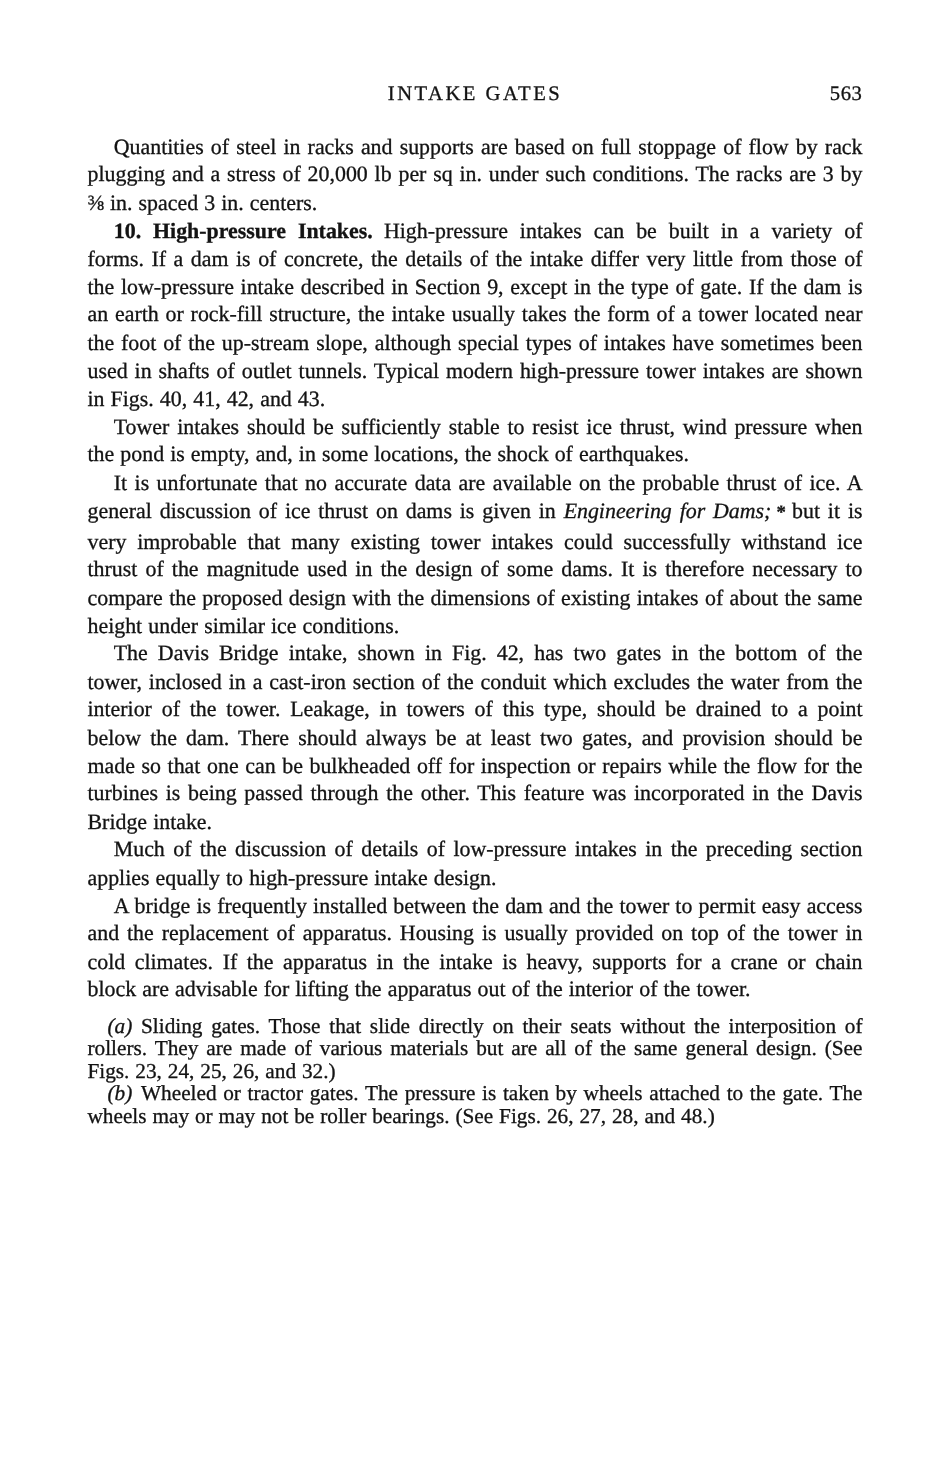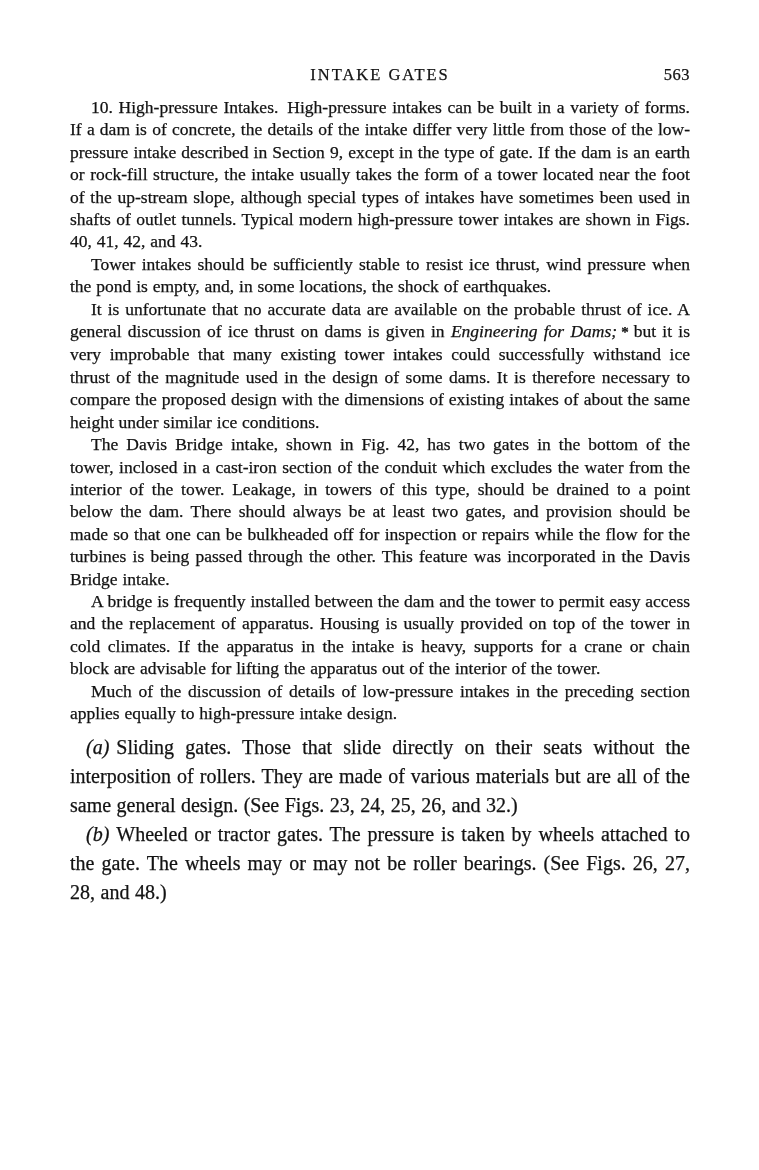--- a/index.html
+++ b/index.html
@@ -19,21 +19,21 @@
   }
   .text-block {
     position: absolute;
     left: 70px;
     top: 64px;
     width: 620px;
   }
   .running-header {
     position: relative;
     height: 22px;
-    margin-bottom: 10px;
+    margin-bottom: 20px;
     font-size: 16.5px;
     line-height: 22px;
   }
   .header-title {
     display: block;
     text-align: center;
     letter-spacing: 2px;
   }
   .page-number {
     position: absolute;
@@ -43,37 +43,37 @@
   }
   .par {
     margin: 0;
     font-size: 17.5px;
     line-height: 22.4px;
     text-align: justify;
     text-indent: 21px;
     word-spacing: 0.5px;
   }
   .lead {
-    font-weight: 400;
+    font-weight: 700;
     padding-right: 9px;
   }
   .it {
     font-style: italic;
   }
   .fn-mark {
     padding: 0 5px 0 4px;
     font-weight: 700;
     font-size: 15px;
   }
   .class-list {
     margin-top: 9px;
   }
   .small {
-    font-size: 20px;
-    line-height: 29px;
+    font-size: 17px;
+    line-height: 18px;
   }
   .small .label {
     padding-right: 7px;
   }
   .small.par {
     text-indent: 16px;
   }
   .footnote {
     margin-top: 9px;
     text-indent: 12px;
@@ -87,32 +87,33 @@
 <body>
 
 <div class="page">
   <div class="text-block">
 
     <div class="running-header">
       <span class="header-title">INTAKE GATES</span>
       <span class="page-number">563</span>
     </div>
 
+    <p class="par">Quantities of steel in racks and supports are based on full stoppage of flow by rack plugging and a stress of 20,000 lb per sq in. under such conditions. The racks are 3 by ⅜ in. spaced 3 in. centers.</p>
 
     <p class="par"><span class="lead">10. High-pressure Intakes.</span><span>High-pressure intakes can be built in a variety of forms. If a dam is of concrete, the details of the intake differ very little from those of the low-pressure intake described in Section 9, except in the type of gate. If the dam is an earth or rock-fill structure, the intake usually takes the form of a tower located near the foot of the up-stream slope, although special types of intakes have sometimes been used in shafts of outlet tunnels. Typical modern high-pressure tower intakes are shown in Figs. 40, 41, 42, and 43.</span></p>
 
     <p class="par">Tower intakes should be sufficiently stable to resist ice thrust, wind pressure when the pond is empty, and, in some locations, the shock of earthquakes.</p>
 
     <p class="par"><span>It is unfortunate that no accurate data are available on the probable thrust of ice. A general discussion of ice thrust on dams is given in </span><span class="it">Engineering for Dams;</span><span class="fn-mark">*</span><span>but it is very improbable that many existing tower intakes could successfully withstand ice thrust of the magnitude used in the design of some dams. It is therefore necessary to compare the proposed design with the dimensions of existing intakes of about the same height under similar ice conditions.</span></p>
 
     <p class="par">The Davis Bridge intake, shown in Fig. 42, has two gates in the bottom of the tower, inclosed in a cast-iron section of the conduit which excludes the water from the interior of the tower. Leakage, in towers of this type, should be drained to a point below the dam. There should always be at least two gates, and provision should be made so that one can be bulkheaded off for inspection or repairs while the flow for the turbines is being passed through the other. This feature was incorporated in the Davis Bridge intake.</p>
 
+    <p class="par">Much of the discussion of details of low-pressure intakes in the preceding section applies equally to high-pressure intake design.</p>
+
     <p class="par">A bridge is frequently installed between the dam and the tower to permit easy access and the replacement of apparatus. Housing is usually provided on top of the tower in cold climates. If the apparatus in the intake is heavy, supports for a crane or chain block are advisable for lifting the apparatus out of the interior of the tower.</p>
-
-    <p class="par">Much of the discussion of details of low-pressure intakes in the preceding section applies equally to high-pressure intake design.</p>
 
 
     <div class="class-list">
       <p class="par small"><span class="it label">(a)</span><span>Sliding gates. Those that slide directly on their seats without the interposition of rollers. They are made of various materials but are all of the same general design. (See Figs. 23, 24, 25, 26, and 32.)</span></p>
       <p class="par small"><span class="it label">(b)</span><span>Wheeled or tractor gates. The pressure is taken by wheels attached to the gate. The wheels may or may not be roller bearings. (See Figs. 26, 27, 28, and 48.)</span></p>
     </div>
 
 
   </div>
 </div>

